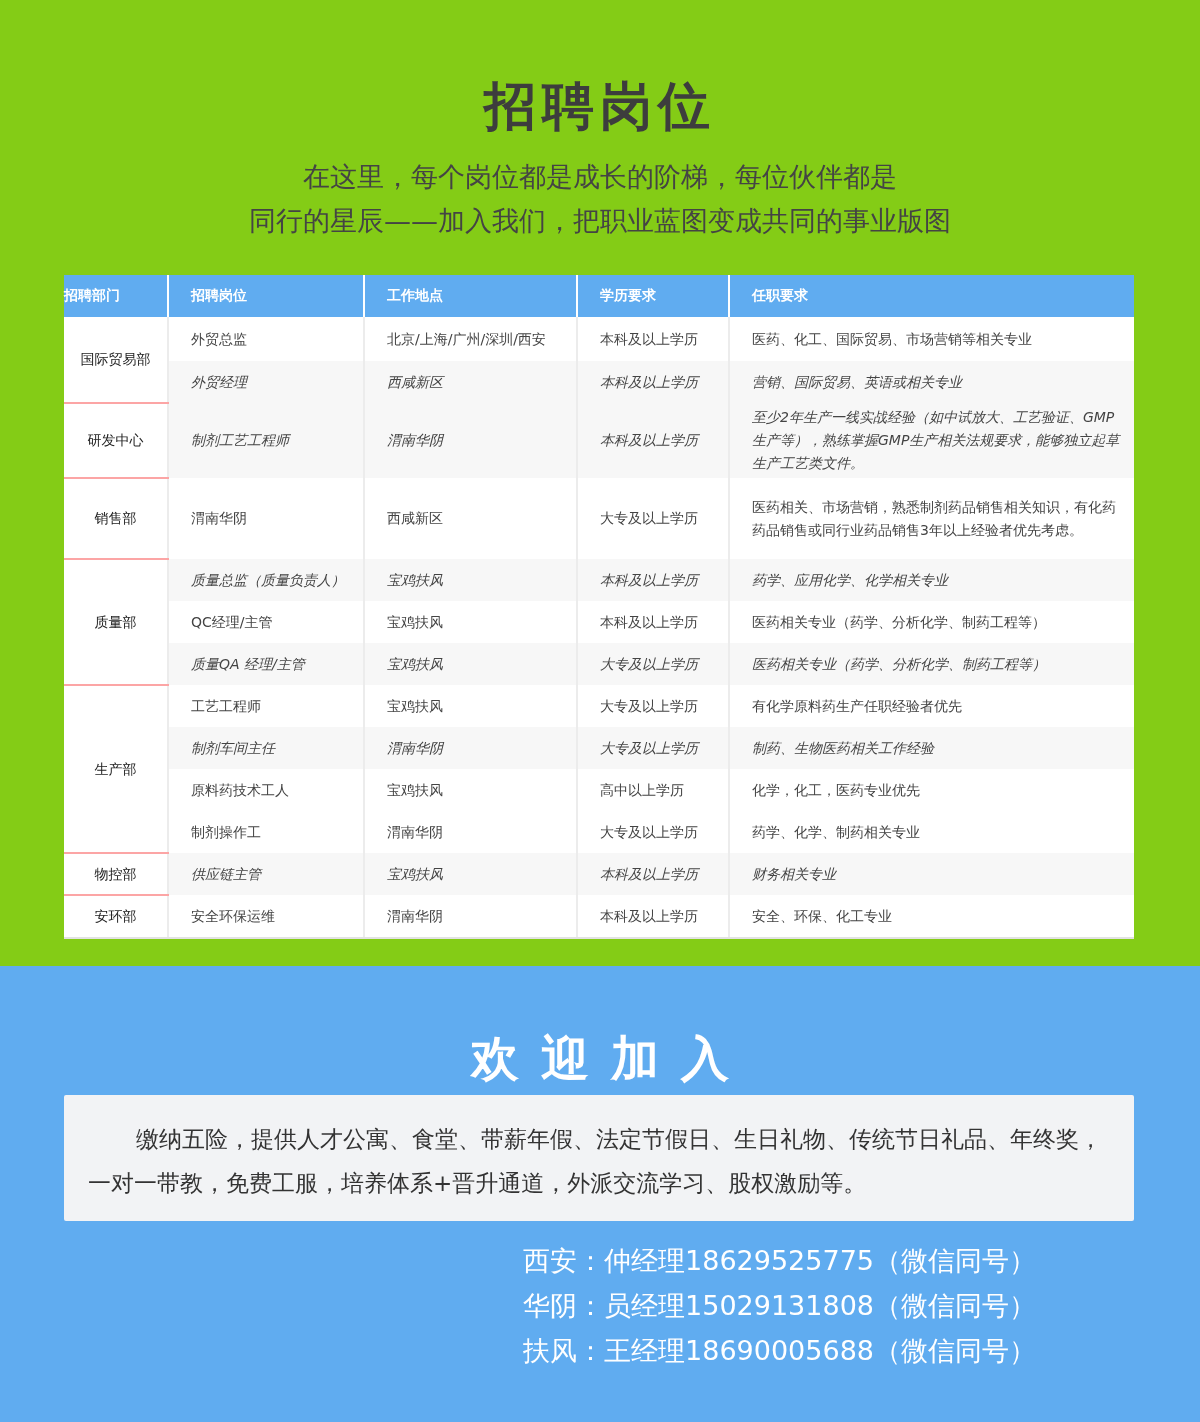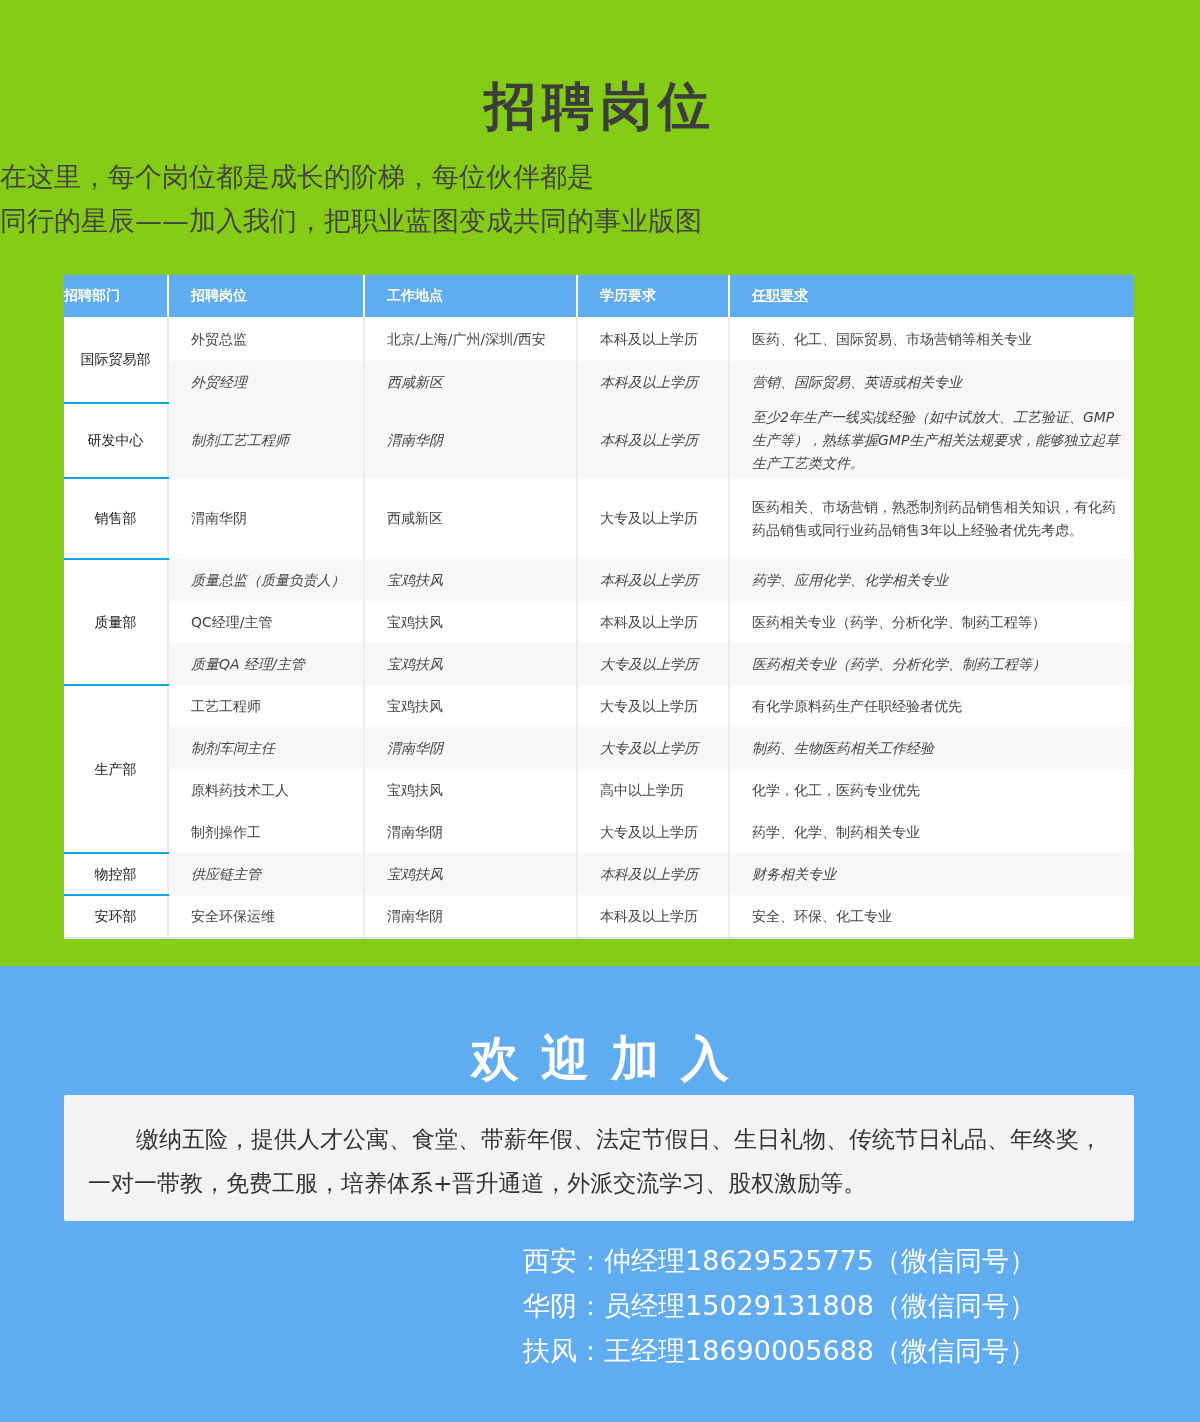--- a/index.html
+++ b/index.html
@@ -5,44 +5,44 @@
     * { box-sizing: border-box; margin: 0; padding: 0; }
     html, body { width: 1200px; background: #ffffff; }
     body { font-family: "DejaVu Sans", "Liberation Sans", sans-serif; color: #444; }
 
     .top { width: 1200px; height: 966px; background: #84cc16; position: relative; }
     .title {
       position: absolute; left: 0; top: 74px; width: 1200px; text-align: center;
       font-size: 52px; font-weight: bold; color: #3d3d3d; letter-spacing: 6px; line-height: 64px;
     }
     .subtitle {
-      position: absolute; left: 0; top: 155px; width: 1200px; 
+      position: absolute; left: 0; top: 155px; width: 1200px; text-align: center;
       font-size: 27px; color: #444; line-height: 44px;
     }
 
     .table {
       position: absolute; left: 64px; top: 275px; width: 1070px;
       border-collapse: collapse; table-layout: fixed;
     }
     .table th {
       background: #60acf0; color: #ffffff; font-size: 14px; font-weight: bold;
       text-align: left; height: 42px; padding: 0 0 0 22px;
       border-right: 2px solid #ffffff;
     }
     .table th:first-child { padding: 0; }
-    .table th:last-child { border-right: none; text-decoration: underline; }
+    .table th:last-child { border-right: none; }
     .table td {
       font-size: 14px; color: #444; padding: 0 8px 0 22px; height: 42px;
       border-right: 2px solid #ececec; border-bottom: 0; vertical-align: middle;
       line-height: 23px;
     }
     .table td:last-child { border-right: none; }
     .table td.dept {
       text-align: center; padding: 0; font-weight: normal; color: #222;
-      background: #ffffff; border-bottom: 2px solid #0ea5e9;
+      background: #ffffff; border-bottom: 2px solid #fca5a5;
     }
     .table tr.g td:not(.dept) { background: #f7f7f7; font-style: italic; }
     .table tr.w td:not(.dept) { background: #ffffff; }
     .table tr.last td { border-bottom: 2px solid #e2e2e2; }
     .table td.tight { line-height: 20px; overflow: hidden; }
 
     .bottom { width: 1200px; height: 456px; background: #60acf0; position: relative; }
     .welcome {
       position: absolute; left: 0; top: 60px; width: 1200px; text-align: center;
       font-size: 48px; font-weight: bold; color: #ffffff; letter-spacing: 22px; line-height: 64px;

